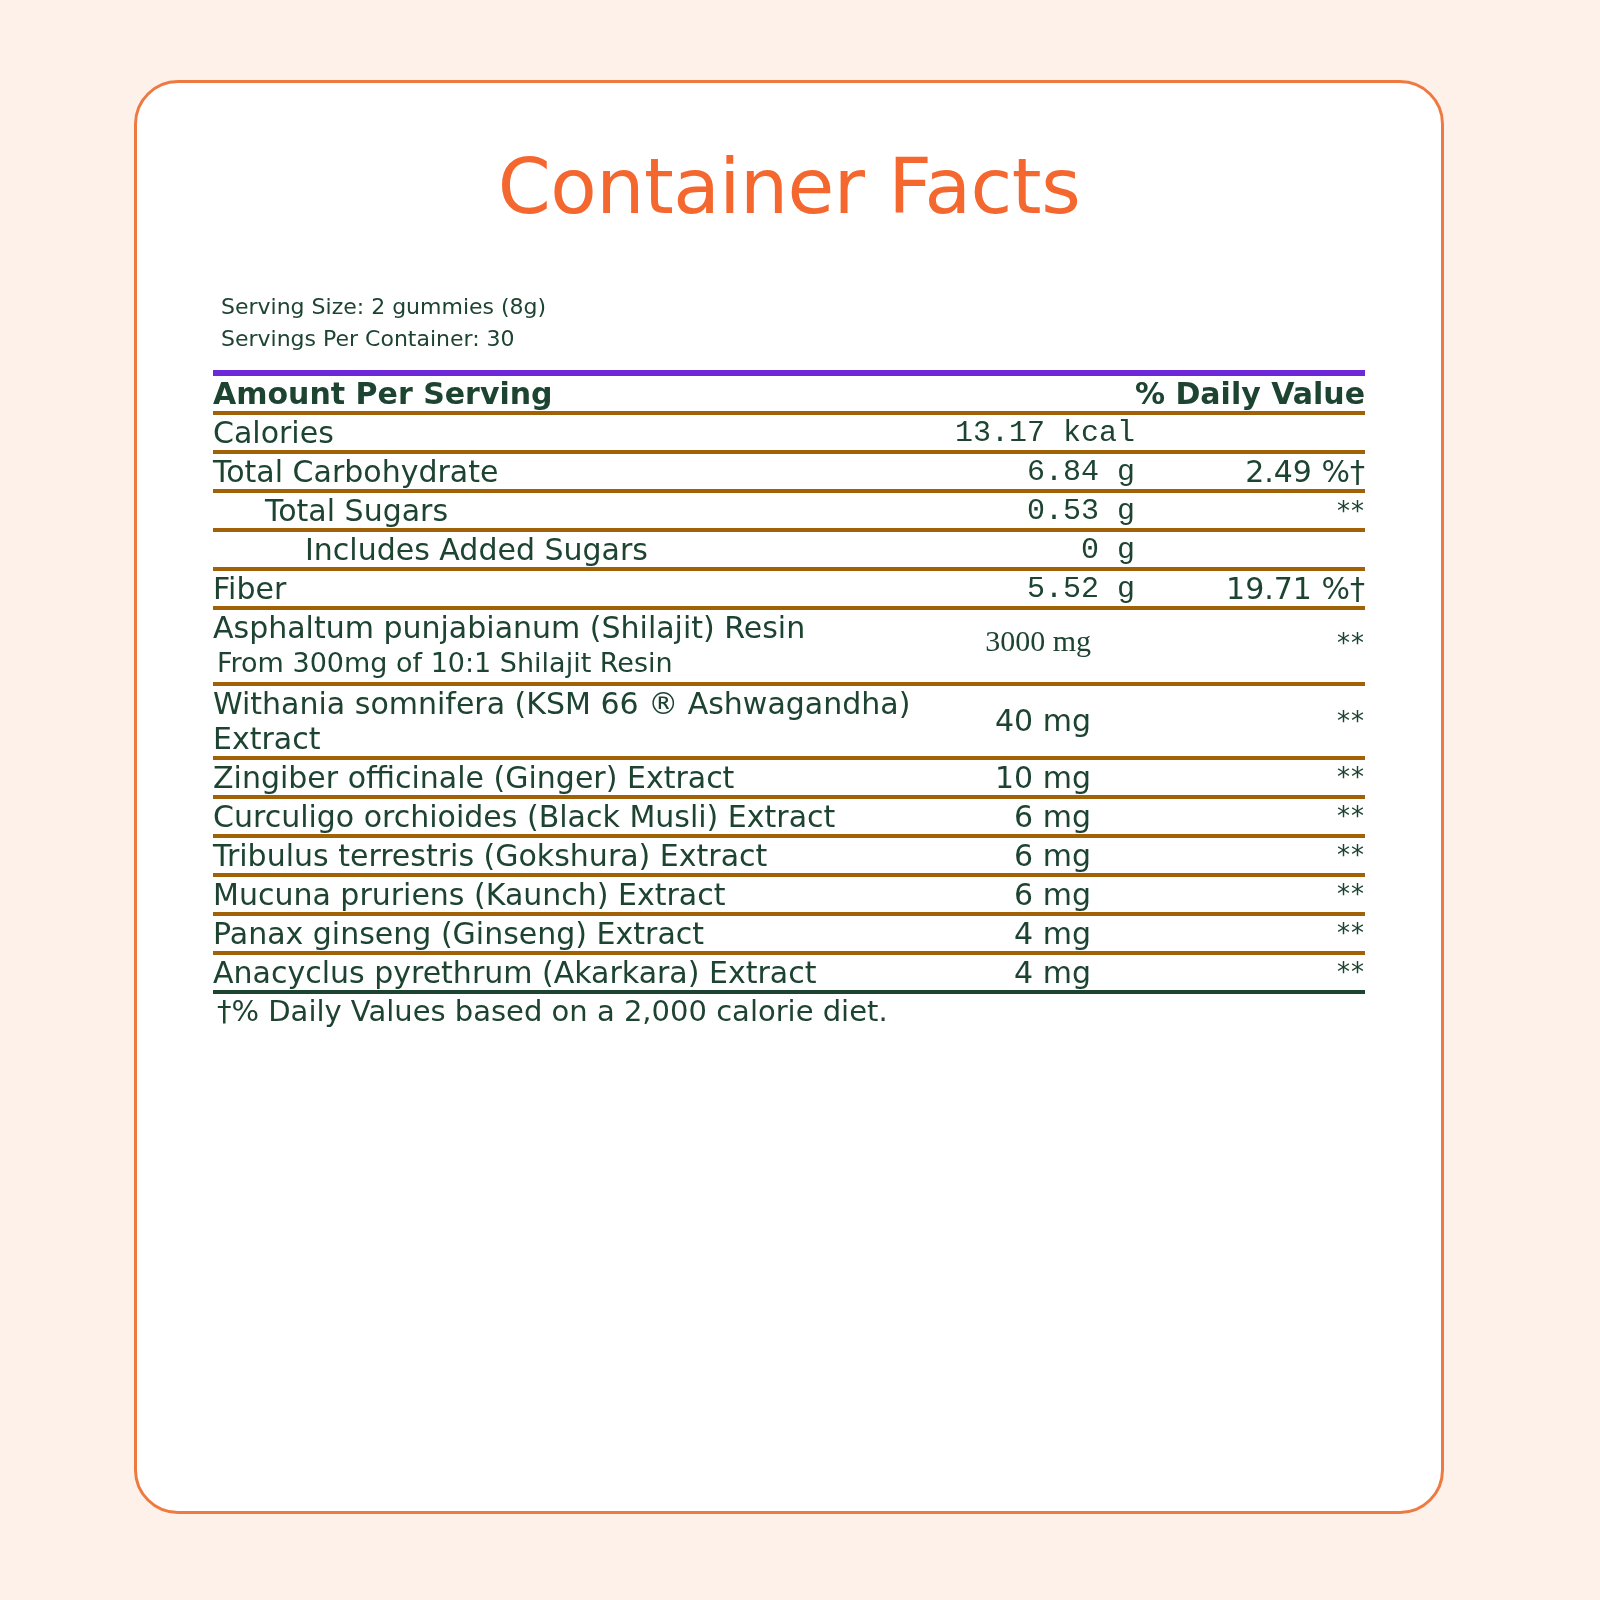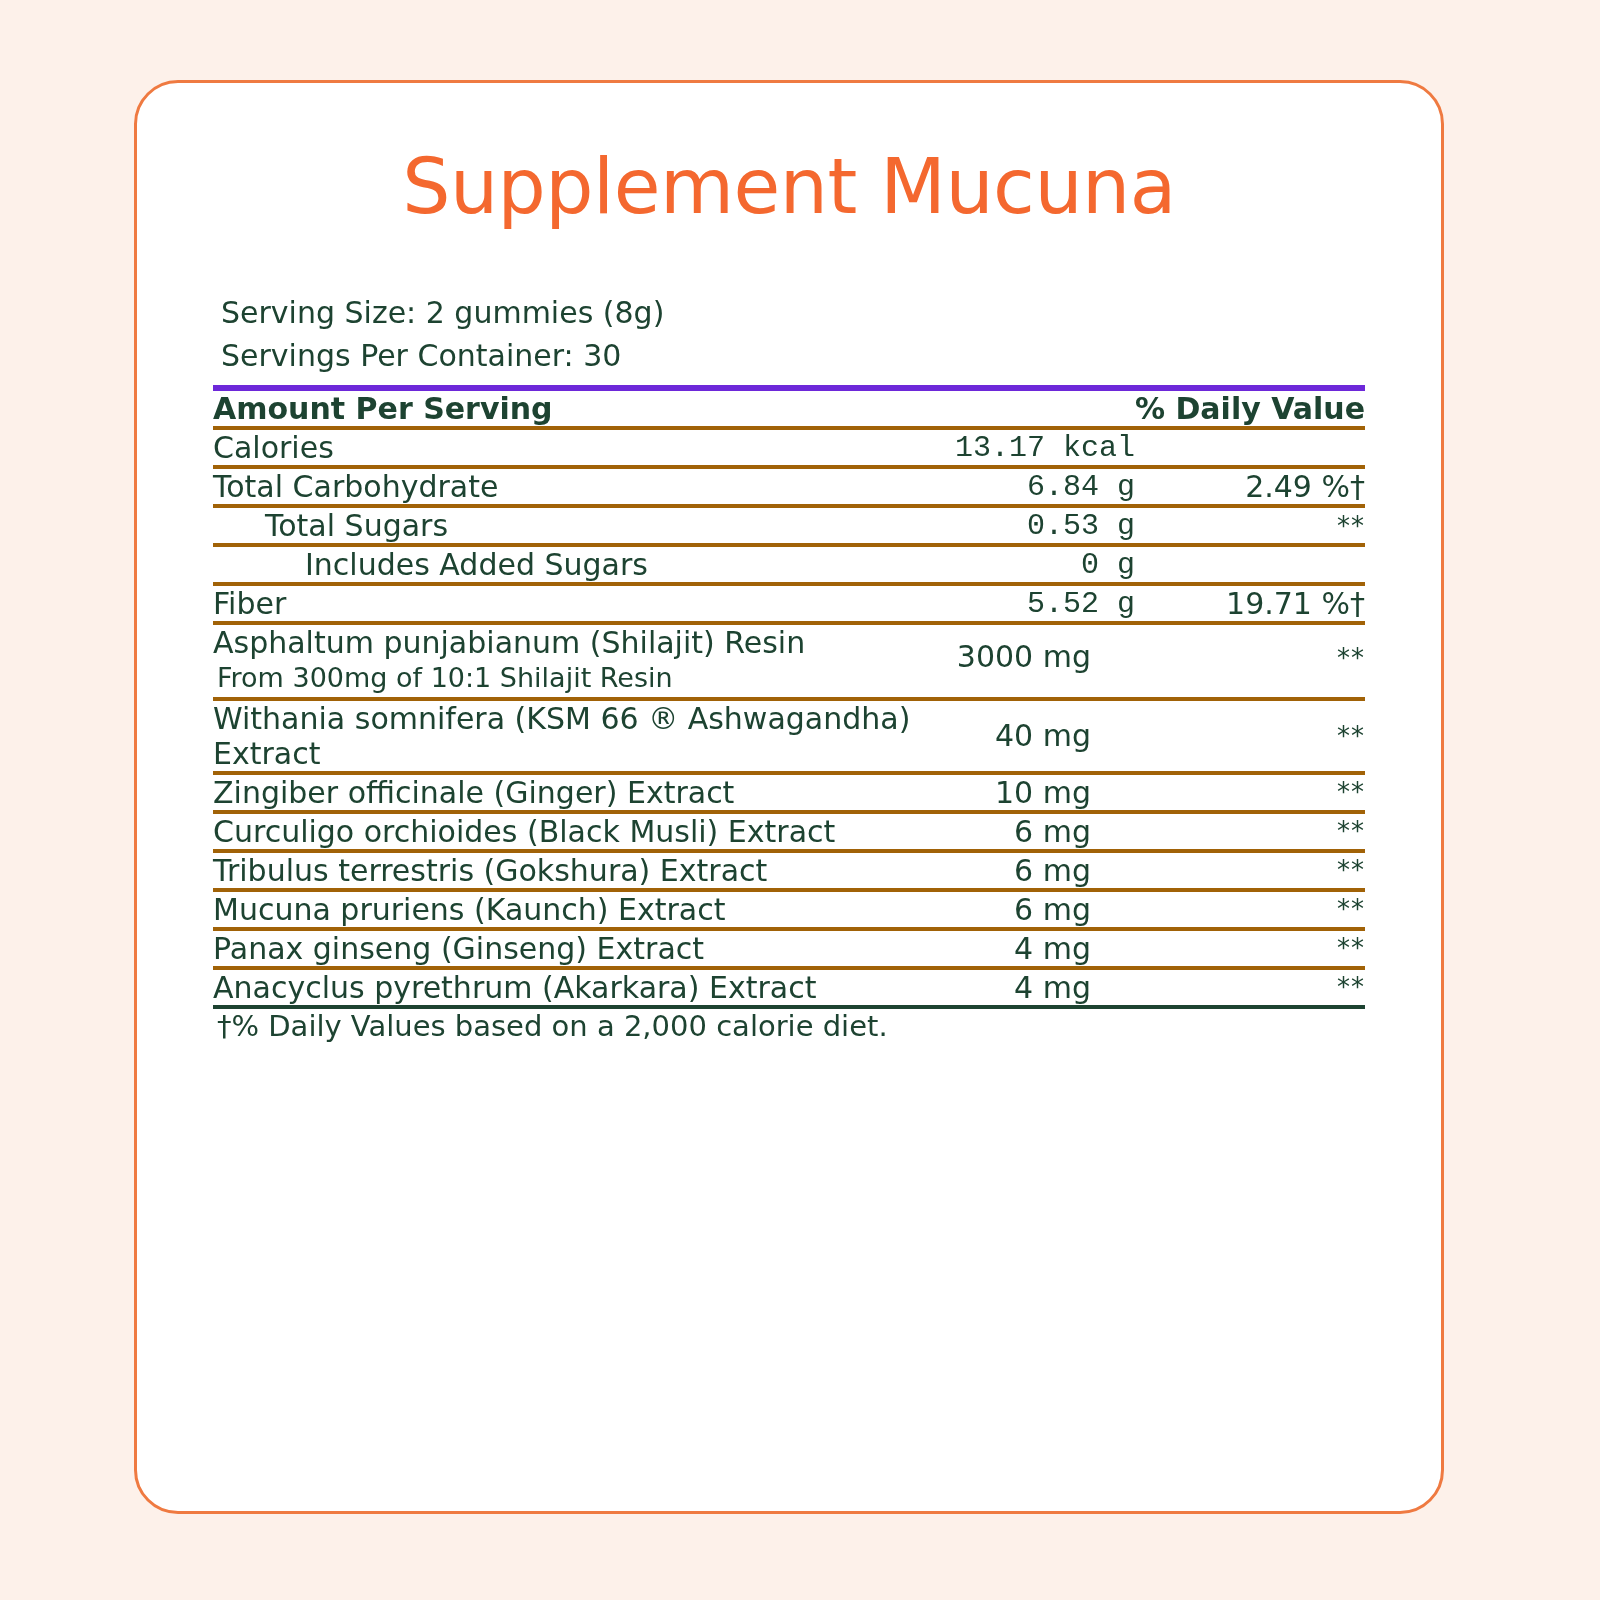--- a/index.html
+++ b/index.html
@@ -34,24 +34,24 @@
     line-height: 1.1;
   }
   .inner {
     position: absolute;
     left: 76px;
     right: 76px;
     top: 208px;
   }
   .serving {
     color: #1d4331;
-    font-size: 30px;
+    font-size: 22px;
     line-height: 1.44;
     padding-left: 8px;
-    margin-bottom: 8px;
+    margin-bottom: 16px;
   }
   table.facts {
     width: 100%;
     border-collapse: collapse;
     color: #1d4331;
     font-size: 30px;
   }
   table.facts td, table.facts th {
     padding: 0;
     vertical-align: middle;
@@ -90,21 +90,21 @@
   .bottom-rule {
     border-top: 4px solid #1d4331;
   }
   .amt-cell-wide { text-align: right; padding-right: 44px; white-space: nowrap; font-family: Liberation Mono, monospace; }
 </style>
 </head>
 <body>
 
 <div class="panel">
 
-  <div class="title">Supplement Mucuna</div>
+  <div class="title">Container Facts</div>
 
   <div class="inner">
 
     <div class="serving">
       <div>Serving Size: 2 gummies (8g)</div>
       <div>Servings Per Container: 30</div>
     </div>
 
     <table class="facts">
       <tbody>
@@ -142,21 +142,21 @@
           <td class="col-name">Fiber</td>
           <td class="amt-cell-wide">5.52 g</td>
           <td class="col-dv">19.71 %†</td>
         </tr>
 
         <tr class="row rule-thin">
           <td class="col-name">
             <div>Asphaltum punjabianum (Shilajit) Resin</div>
             <div class="sub-note">From 300mg of 10:1 Shilajit Resin</div>
           </td>
-          <td class="col-amt" style="vertical-align:top;padding-top:14px;padding-right:44px;">3000 mg</td>
+          <td class="col-amt" style="vertical-align:top;padding-top:14px;padding-right:44px;font-family:Liberation Serif, serif;">3000 mg</td>
           <td class="col-dv stars" style="vertical-align:top;padding-top:18px;">**</td>
         </tr>
 
         <tr class="row rule-thin">
           <td class="col-name">Withania somnifera (KSM 66 ® Ashwagandha) Extract</td>
           <td class="col-amt" style="padding-right:44px;">40 mg</td>
           <td class="col-dv stars">**</td>
         </tr>
 
         <tr class="row rule-thin">

